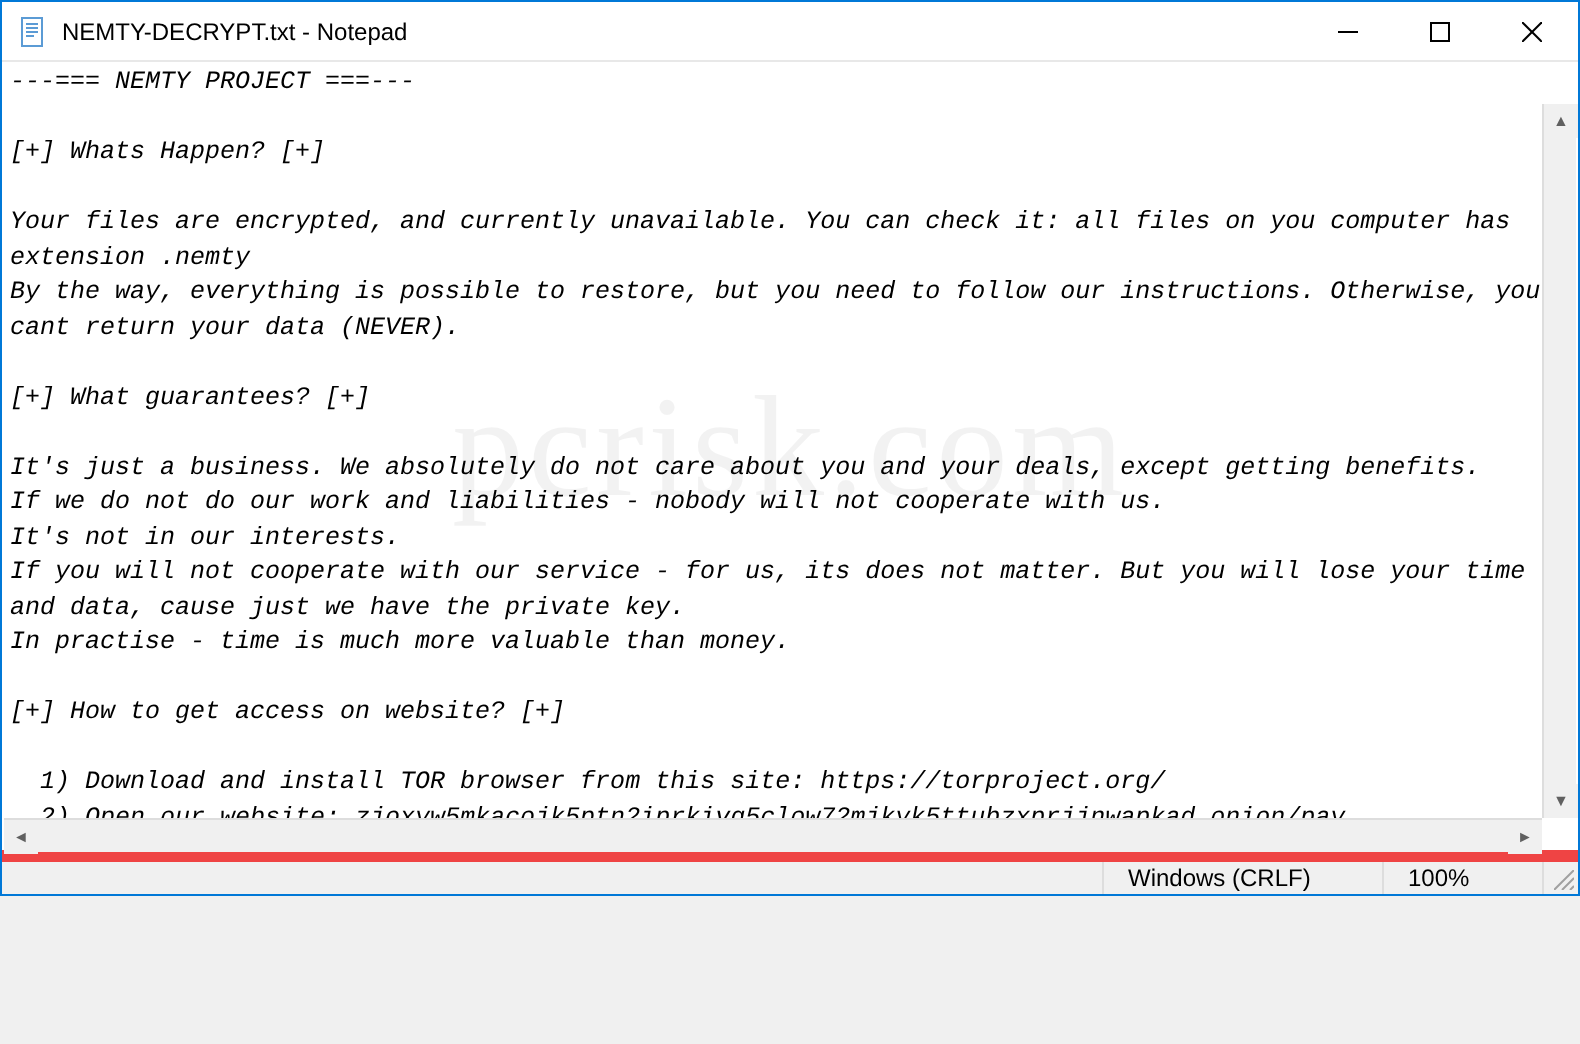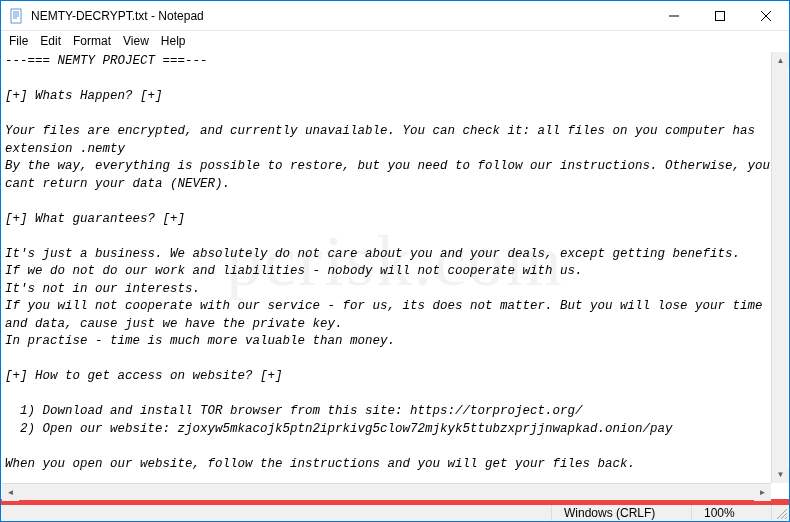--- a/index.html
+++ b/index.html
@@ -6,21 +6,21 @@
 body {
   font-family: "Segoe UI", Tahoma, sans-serif;
   background: #f0f0f0;
   width: 790px;
   height: 522px;
   overflow: hidden;
   position: relative;
 }
 .window {
   width: 790px;
-  height: 522px;
+  height: 448px;
   background: #fff;
   border: 1px solid #0078d7;
   display: flex;
   flex-direction: column;
   position: relative;
   justify-content: space-between;
 }
 .titlebar {
   height: 30px;
   background: #fff;
@@ -180,27 +180,20 @@
       </div>
       <div class="win-btn close">
         <svg viewBox="0 0 10 10">
             <line x1="0" y1="0" x2="10" y2="10" stroke="#000" stroke-width="1"></line>
             <line x1="10" y1="0" x2="0" y2="10" stroke="#000" stroke-width="1"></line>
           </svg>
       </div>
     </div>
   </div>
 
-  <div class="menubar">
-    <span class="menu-item">File</span>
-    <span class="menu-item">Edit</span>
-    <span class="menu-item">Format</span>
-    <span class="menu-item">View</span>
-    <span class="menu-item">Help</span>
-  </div>
 
   <div class="text-area">---=== NEMTY PROJECT ===---
 
 [+] Whats Happen? [+]
 
 Your files are encrypted, and currently unavailable. You can check it: all files on you computer has extension .nemty
 By the way, everything is possible to restore, but you need to follow our instructions. Otherwise, you cant return your data (NEVER).
 
 [+] What guarantees? [+]
 

